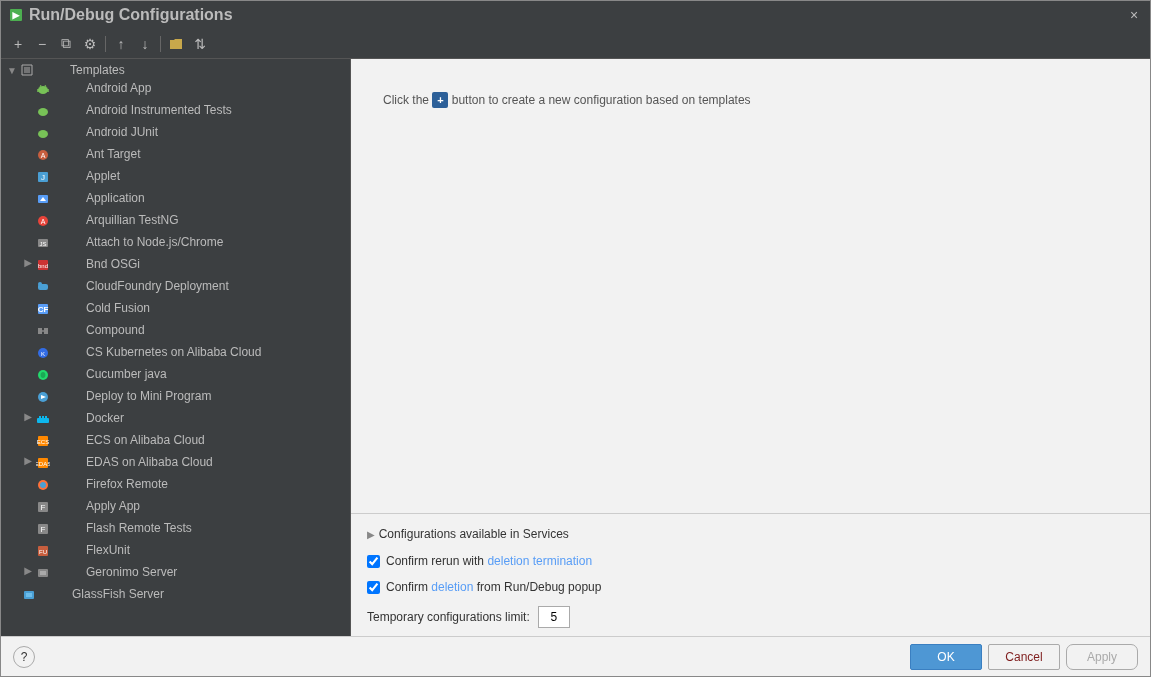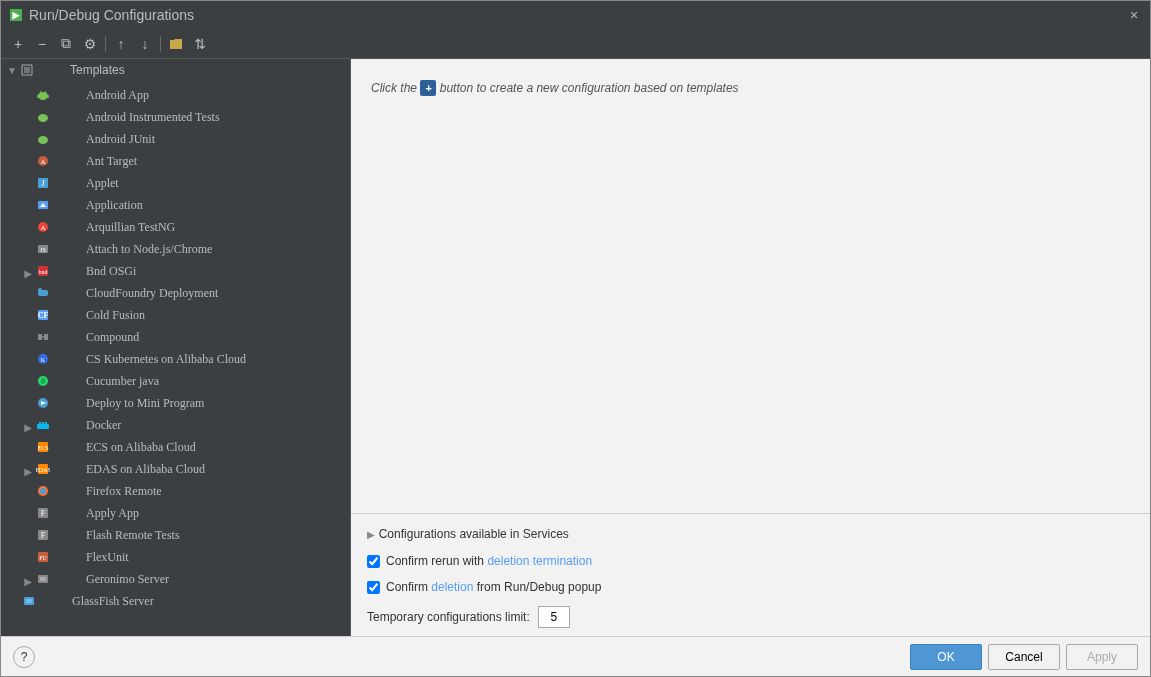--- a/index.html
+++ b/index.html
@@ -33,21 +33,22 @@
       gap: 6px;
       flex-shrink: 0;
     }
     .title-bar-icon {
       width: 14px;
       height: 14px;
       flex-shrink: 0;
     }
     .title-bar-text {
       flex: 1;
-      font-size: 14px;
+      font-size: 16px;
+      font-weight: bold;
     }
     .title-bar-close {
       width: 16px;
       height: 16px;
       display: flex;
       align-items: center;
       justify-content: center;
       cursor: pointer;
       color: #bbbbbb;
       font-size: 14px;
@@ -91,27 +92,26 @@
       background: #3c3f41;
       border-right: 1px solid #555;
       overflow-y: auto;
       overflow-x: hidden;
     }
     .left-panel::-webkit-scrollbar { width: 8px; }
     .left-panel::-webkit-scrollbar-track { background: #3c3f41; }
     .left-panel::-webkit-scrollbar-thumb { background: #666; border-radius: 4px; }
     .tree-item {
       display: flex;
-      align-items: flex-end;
+      align-items: flex-start;
       height: 22px;
       padding: 0 4px;
       cursor: pointer;
       color: #bbbbbb;
       white-space: nowrap;
-      font-family: Liberation Serif, serif;
     }
     .tree-item-indent { width: 16px; flex-shrink: 0; }
     .tree-item-expand {
       width: 14px;
       flex-shrink: 0;
       font-size: 10px;
       color: #888;
       display: flex;
       align-items: center;
       justify-content: center;
@@ -140,23 +140,22 @@
     }
     .right-panel {
       flex: 1;
       display: flex;
       flex-direction: column;
       background: #f2f2f2;
       overflow: hidden;
     }
     .right-content {
       flex: 1;
-      padding: 20px;
+      padding: 32px;
       overflow-y: auto;
-      font-style: italic;
     }
     .info-text {
       color: #555;
       font-size: 12px;
       line-height: 1.6;
     }
     .info-text .plus-btn {
       display: inline-block;
       background: #2d6099;
       color: white;
@@ -226,31 +225,32 @@
       flex-shrink: 0;
     }
     .footer-btn {
       min-width: 72px;
       height: 26px;
       border: 1px solid #aaa;
       background: #f2f2f2;
       font-size: 12px;
       cursor: pointer;
       border-radius: 2px;
-      color: #000000;
+      color: #7f1d1d;
       padding: 0 10px;
     }
     .footer-btn.primary {
       background: #4e97d4;
       color: white;
       border-color: #3a7fc1;
     }
     .footer-btn.disabled {
       color: #aaa;
       cursor: default;
+      border-radius: 7px;
     }
     .help-btn {
       width: 22px;
       height: 22px;
       border-radius: 50%;
       border: 1px solid #aaa;
       background: #f2f2f2;
       font-size: 12px;
       cursor: pointer;
       color: #333;

